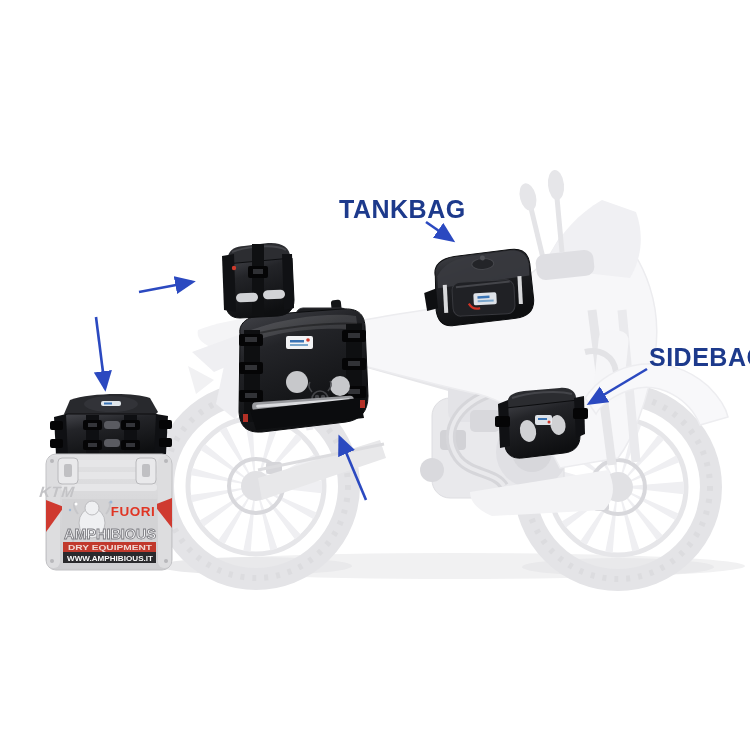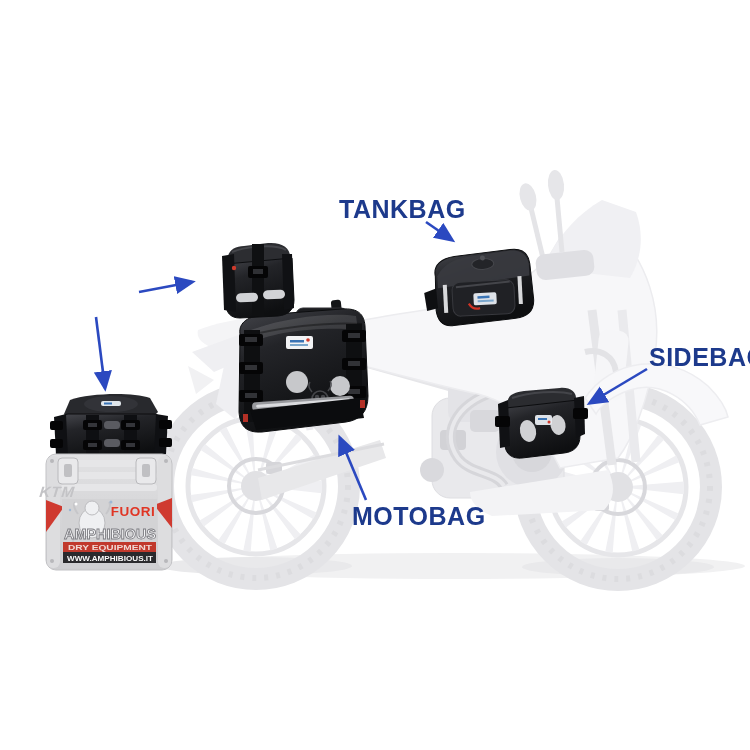--- a/index.html
+++ b/index.html
@@ -298,14 +298,13 @@
     <line x1="426" y1="222" x2="452" y2="240" marker-end="url(#ah)"></line>
     <line x1="139" y1="292" x2="192" y2="282" marker-end="url(#ah)"></line>
     <line x1="96" y1="317" x2="105" y2="388" marker-end="url(#ah)"></line>
     <line x1="647" y1="369" x2="590" y2="403" marker-end="url(#ah)"></line>
     <line x1="366" y1="500" x2="340" y2="438" marker-end="url(#ah)"></line>
   </g>
 </svg>
 
   <div class="callout" style="left:339px;top:195px">TANKBAG</div>
   <div class="callout" style="left:649px;top:343px">SIDEBAG</div>
-  <div class="callout" style="left:352px;top:502px">MOTOBAG</div>
 </div>
 
 </body></html>

